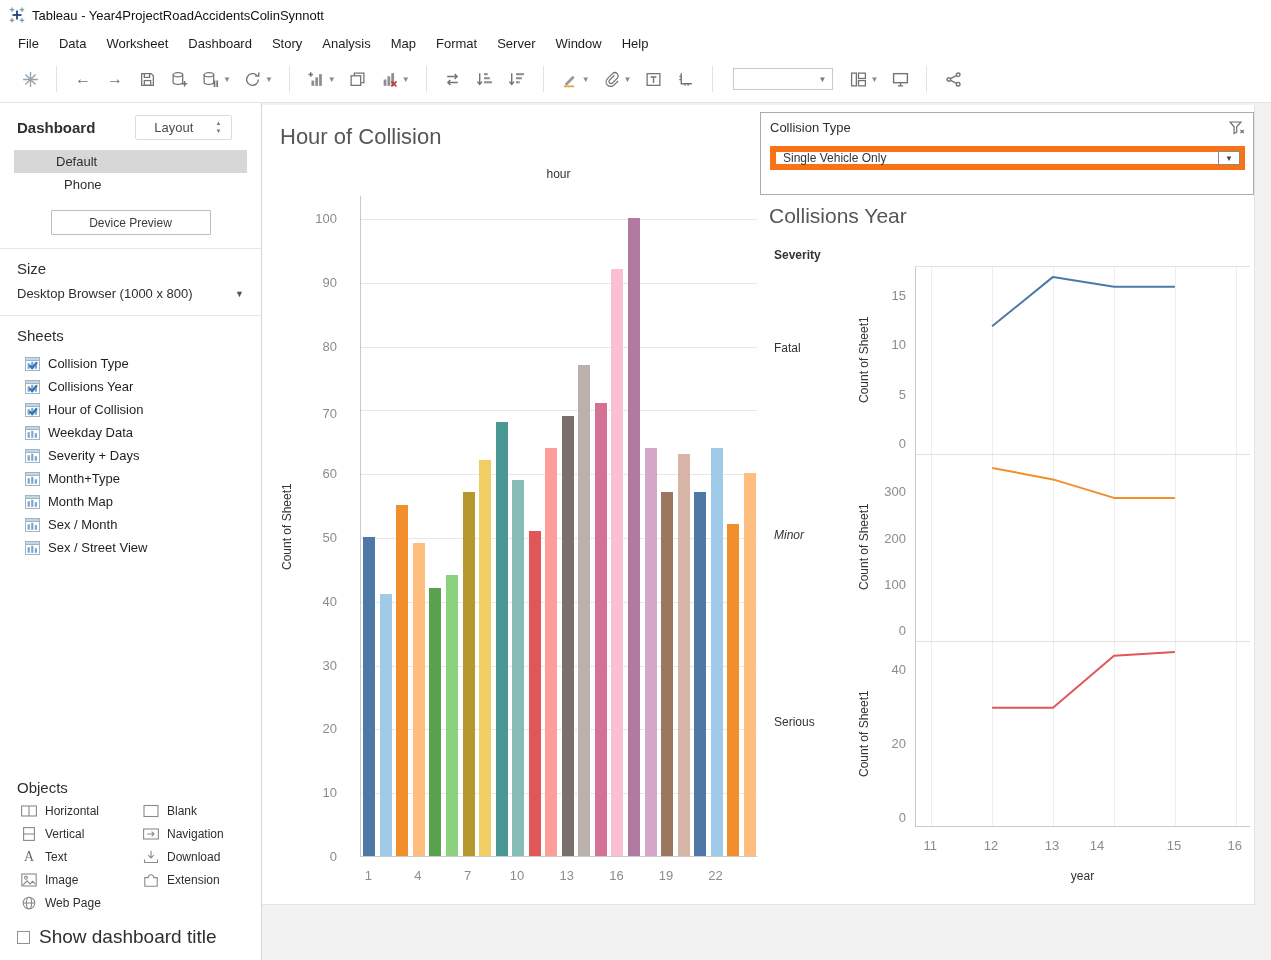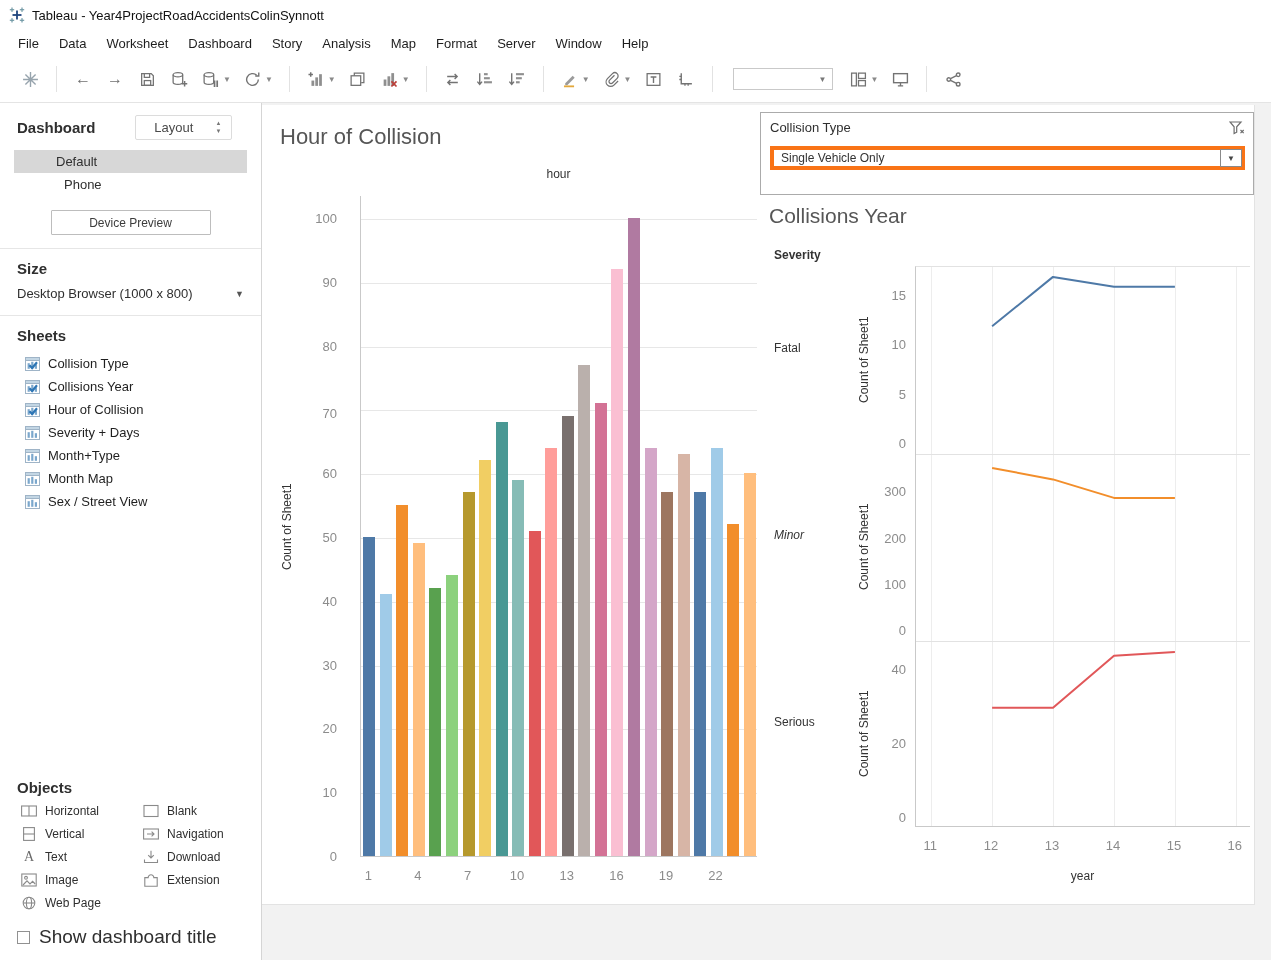--- a/index.html
+++ b/index.html
@@ -25,21 +25,21 @@
 .sidebar{width:262px;background:#fff;border-right:1px solid #d5d5d5;display:flex;flex-direction:column;padding-top:8px}
 .pane-tabs{display:flex;align-items:center;padding:4px 12px 10px 17px}
 .pane-tab-active{font-size:15px;font-weight:700;color:#2f2f2f}
 .pane-tab{font-size:13px;color:#4a4a4a;border:1px solid #dcdcdc;border-radius:2px;padding:4px 10px 4px 18px;margin-left:40px;display:flex;align-items:center}
 .pane-spinner{display:inline-flex;flex-direction:column;margin-left:22px;font-size:6px;color:#777;line-height:1.2}
 .device-row{height:23px;line-height:23px;font-size:13px;color:#2f2f2f;padding-left:42px;margin:0 14px}
 .device-row.selected{background:#d7d7d7}
 .device-row.phone{padding-left:50px}
 .device-preview-btn{display:block;margin:14px auto 2px;width:160px;height:25px;border:1px solid #bdbdbd;background:#fff;font-size:12px;color:#3c3c3c;font-family:inherit;border-radius:1px}
 .divider{height:1px;background:#e6e6e6;margin:11px 0 8px}
-.section-heading{font-size:15px;font-weight:700;color:#2f2f2f;padding:3px 17px 6px}
+.section-heading{font-size:15px;font-weight:400;color:#2f2f2f;padding:3px 17px 6px}
 .size-dropdown{display:flex;justify-content:space-between;align-items:center;padding:3px 17px;font-size:13px;color:#2f2f2f}
 .size-caret{color:#555;font-size:9px}
 .sheet-list{padding-top:2px}
 .sheet-row{display:flex;align-items:center;gap:8px;padding:4px 8px 4px 25px}
 .sheet-ic{display:flex;width:15px;height:14px}
 .sheet-label{font-size:13px;color:#1f1f1f;white-space:nowrap}
 .objects-heading{margin-top:auto}
 .objects-grid{display:grid;grid-template-columns:122px 1fr;row-gap:9px;padding:2px 0 2px 21px}
 .obj-item{display:flex;align-items:center;gap:8px}
 .obj-ic{display:flex;width:16px;height:14px;align-items:center;justify-content:center}
@@ -64,21 +64,21 @@
 .hour-plot{position:absolute;left:98px;top:91px;width:397px;height:661px;border-left:1px solid #c9c9c9;border-bottom:1px solid #c9c9c9}
 .gridline{position:absolute;left:0;width:100%;height:1px;background:#e7e7e7}
 .bar{position:absolute;bottom:0;width:12px}
 .hour-xticks{position:absolute;left:98px;top:763px;width:397px;height:16px}
 .hour-xticks span{position:absolute;width:30px;text-align:center;font-size:13px;color:#8c8c8c}
 
 
 .filter-card{position:absolute;left:498px;top:7px;width:494px;height:83px;border:1px solid #ababab;background:#fff}
 .filter-head{display:flex;justify-content:space-between;align-items:center;padding:7px 8px 4px 9px}
 .filter-title{font-size:13px;color:#2f2f2f}
-.filter-dropdown{margin:7px 8px 0 9px;height:24px;border:4px solid #f97316;display:flex;align-items:center;background:#fff}
+.filter-dropdown{margin:7px 8px 0 9px;height:24px;border:6px solid #f97316;display:flex;align-items:center;background:#fff}
 .fd-value{flex:1;font-size:12px;color:#333;padding-left:7px}
 .fd-caret{width:22px;align-self:stretch;border:1px solid #8a8a8a;margin:-1px;display:flex;align-items:center;justify-content:center;font-size:8px;color:#444;background:#fff}
 
 
 .cy-title{position:absolute;left:507px;top:99px;font-size:21px;color:#565656}
 .cy-sev{position:absolute;left:512px;top:143px;font-size:12px;font-weight:700;color:#333}
 .cy-rowlabels{position:absolute;left:512px;top:149px;width:72px;height:561px}
 .rowlabel{position:absolute;left:0;font-size:12px;color:#333}
 .cy-ylabels{position:absolute;left:594px;top:161px;width:16px;height:561px}
 .cy-ylab{position:absolute;left:0;height:187px;width:16px;writing-mode:vertical-rl;transform:rotate(180deg);display:flex;align-items:center;justify-content:center;font-size:12px;color:#333}
@@ -417,20 +417,34 @@
               <svg width="15" height="14" viewBox="0 0 15 14">
                 <rect x="0.5" y="0.5" width="14" height="13" fill="#fff" stroke="#9fb4c7"></rect>
                 <rect x="0.5" y="0.5" width="14" height="3" fill="#c3d6e4" stroke="#9fb4c7"></rect>
                 <g fill="#7ba7cc">
                   <rect x="2.6" y="6.2" width="2.2" height="5.6"></rect>
                   <rect x="6.2" y="4.8" width="2.2" height="7"></rect>
                   <rect x="9.8" y="7.2" width="2.2" height="4.6"></rect>
                 </g>
               </svg>
             </span>
+            <span class="sheet-label">Weekday Data</span>
+          </div>
+          <div class="sheet-row">
+            <span class="sheet-ic">
+              <svg width="15" height="14" viewBox="0 0 15 14">
+                <rect x="0.5" y="0.5" width="14" height="13" fill="#fff" stroke="#9fb4c7"></rect>
+                <rect x="0.5" y="0.5" width="14" height="3" fill="#c3d6e4" stroke="#9fb4c7"></rect>
+                <g fill="#7ba7cc">
+                  <rect x="2.6" y="6.2" width="2.2" height="5.6"></rect>
+                  <rect x="6.2" y="4.8" width="2.2" height="7"></rect>
+                  <rect x="9.8" y="7.2" width="2.2" height="4.6"></rect>
+                </g>
+              </svg>
+            </span>
             <span class="sheet-label">Severity + Days</span>
           </div>
           <div class="sheet-row">
             <span class="sheet-ic">
               <svg width="15" height="14" viewBox="0 0 15 14">
                 <rect x="0.5" y="0.5" width="14" height="13" fill="#fff" stroke="#9fb4c7"></rect>
                 <rect x="0.5" y="0.5" width="14" height="3" fill="#c3d6e4" stroke="#9fb4c7"></rect>
                 <g fill="#7ba7cc">
                   <rect x="2.6" y="6.2" width="2.2" height="5.6"></rect>
                   <rect x="6.2" y="4.8" width="2.2" height="7"></rect>
@@ -446,20 +460,34 @@
                 <rect x="0.5" y="0.5" width="14" height="13" fill="#fff" stroke="#9fb4c7"></rect>
                 <rect x="0.5" y="0.5" width="14" height="3" fill="#c3d6e4" stroke="#9fb4c7"></rect>
                 <g fill="#7ba7cc">
                   <rect x="2.6" y="6.2" width="2.2" height="5.6"></rect>
                   <rect x="6.2" y="4.8" width="2.2" height="7"></rect>
                   <rect x="9.8" y="7.2" width="2.2" height="4.6"></rect>
                 </g>
               </svg>
             </span>
             <span class="sheet-label">Month Map</span>
+          </div>
+          <div class="sheet-row">
+            <span class="sheet-ic">
+              <svg width="15" height="14" viewBox="0 0 15 14">
+                <rect x="0.5" y="0.5" width="14" height="13" fill="#fff" stroke="#9fb4c7"></rect>
+                <rect x="0.5" y="0.5" width="14" height="3" fill="#c3d6e4" stroke="#9fb4c7"></rect>
+                <g fill="#7ba7cc">
+                  <rect x="2.6" y="6.2" width="2.2" height="5.6"></rect>
+                  <rect x="6.2" y="4.8" width="2.2" height="7"></rect>
+                  <rect x="9.8" y="7.2" width="2.2" height="4.6"></rect>
+                </g>
+              </svg>
+            </span>
+            <span class="sheet-label">Sex / Month</span>
           </div>
           <div class="sheet-row">
             <span class="sheet-ic">
               <svg width="15" height="14" viewBox="0 0 15 14">
                 <rect x="0.5" y="0.5" width="14" height="13" fill="#fff" stroke="#9fb4c7"></rect>
                 <rect x="0.5" y="0.5" width="14" height="3" fill="#c3d6e4" stroke="#9fb4c7"></rect>
                 <g fill="#7ba7cc">
                   <rect x="2.6" y="6.2" width="2.2" height="5.6"></rect>
                   <rect x="6.2" y="4.8" width="2.2" height="7"></rect>
                   <rect x="9.8" y="7.2" width="2.2" height="4.6"></rect>
@@ -691,21 +719,21 @@
               <polyline points="76.1,13.9 137.0,25.4 198.0,43.9 258.9,43.9" fill="none" stroke="#f28e2b" stroke-width="2" stroke-linejoin="round"></polyline>
             </svg>
             <svg width="335" height="187" style="top: 374px;">
               <polyline points="76.1,66.8 137.0,66.8 198.0,14.8 258.9,11.1" fill="none" stroke="#e15759" stroke-width="2" stroke-linejoin="round"></polyline>
             </svg>
           </div>
         <div class="cy-xticks">
             <span style="left: 0.2px;">11</span>
             <span style="left: 61.1px;">12</span>
             <span style="left: 122px;">13</span>
-            <span style="left: 183px;">14</span>
+            <span style="left: 167px;">14</span>
             <span style="left: 243.9px;">15</span>
             <span style="left: 304.8px;">16</span>
           </div>
         <div class="cy-xlabel">year</div>
 
       </div>
     </main>
   </div>
 </div>
 

